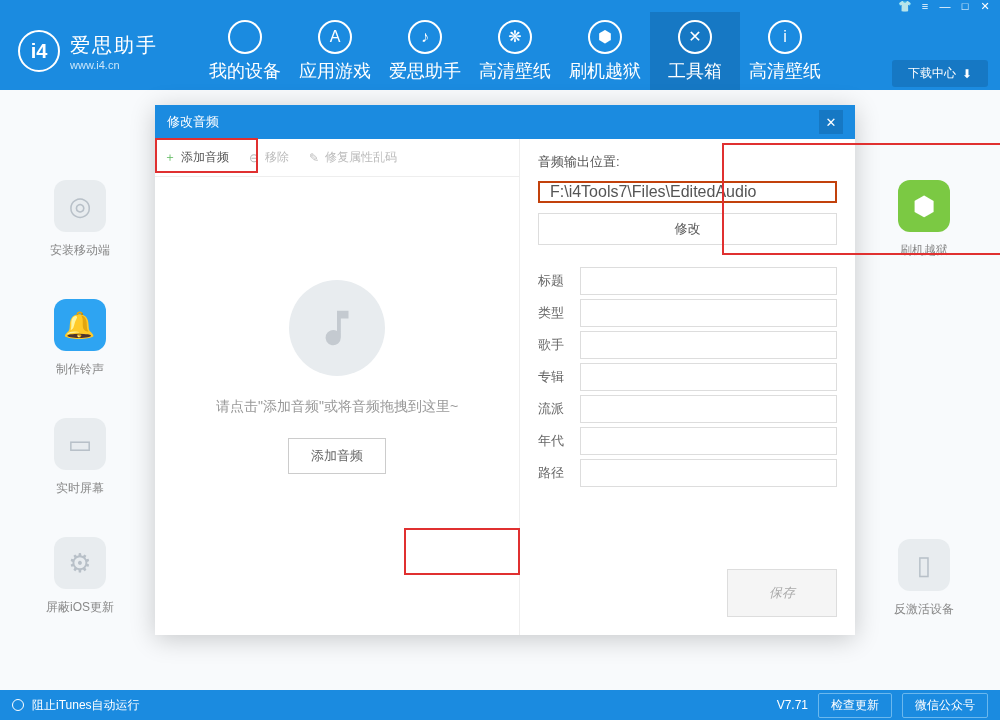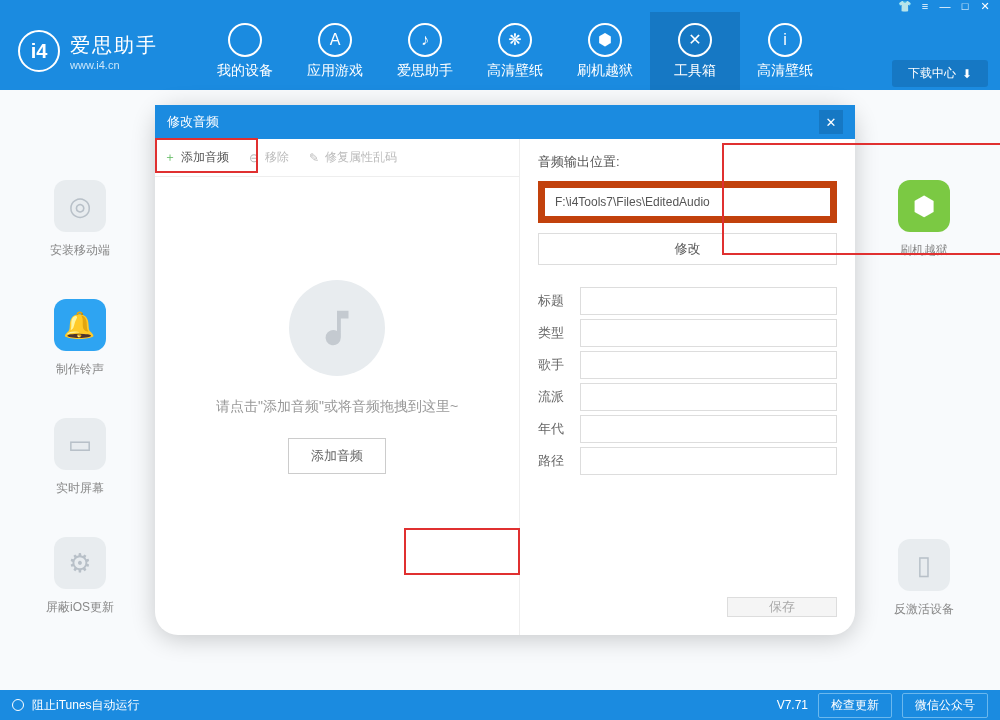--- a/index.html
+++ b/index.html
@@ -11,37 +11,37 @@
 .header { height: 78px; background: #1b8be0; display: flex; align-items: center; padding: 0 0 0 18px; position: relative; }
 .brand { display: flex; align-items: center; gap: 10px; margin-right: 42px; }
 .logo { width: 42px; height: 42px; border: 2px solid #fff; border-radius: 50%; display: flex; align-items: center; justify-content: center; color: #fff; font-weight: bold; font-size: 20px; }
 .brand-text .cn { color: #fff; font-size: 20px; font-weight: 500; letter-spacing: 2px; }
 .brand-text .url { color: #cce7f9; font-size: 11px; }
 
 .nav { display: flex; height: 100%; }
 .nav-item { width: 90px; display: flex; flex-direction: column; align-items: center; justify-content: center; gap: 5px; color: #fff; cursor: pointer; }
 .nav-item.active { background: #1678c4; }
 .nav-item .nicon { width: 34px; height: 34px; border: 2px solid #fff; border-radius: 50%; display: flex; align-items: center; justify-content: center; font-size: 16px; }
-.nav-item .nlbl { font-size: 14px; }
+.nav-item .nlbl { font-size: 18px; }
 
 .dlcenter { position: absolute; right: 12px; top: 48px; background: #1678c4; color: #fff; font-size: 12px; padding: 5px 16px; border-radius: 3px; cursor: pointer; display: flex; align-items: center; gap: 6px; }
 
 .workspace { height: 600px; background: #f8fafc; position: relative; padding: 20px 40px; }
 
 .side-left, .side-right { position: absolute; top: 90px; display: flex; flex-direction: column; gap: 40px; }
 .side-left { left: 46px; }
 .side-right { right: 46px; }
 .side-item { display: flex; flex-direction: column; align-items: center; gap: 10px; }
 .sicon { width: 52px; height: 52px; border-radius: 12px; display: flex; align-items: center; justify-content: center; font-size: 26px; color: #fff; }
 .sicon.gray { background: #e8ecef; color: #b8c0c8; }
 .sicon.blue { background: #2ea4f2; }
 .sicon.green { background: #7bc943; }
 .slbl { font-size: 12px; color: #888; }
 
-.dialog { position: absolute; left: 155px; top: 105px; width: 700px; height: 530px; background: #fff; box-shadow: 0 4px 24px rgba(0,0,0,0.2); border-radius: 23px; }
+.dialog { position: absolute; left: 155px; top: 105px; width: 700px; height: 530px; background: #fff; box-shadow: 0 4px 24px rgba(0,0,0,0.2); }
 .dlg-title { height: 34px; background: #1b8be0; color: #fff; display: flex; align-items: center; padding: 0 12px; font-size: 13px; justify-content: space-between; }
 .dlg-close { width: 24px; height: 24px; background: #1678c4; display: flex; align-items: center; justify-content: center; cursor: pointer; font-size: 13px; }
 
 .dlg-body { display: flex; height: 496px; }
 .dlg-left { width: 365px; border-right: 1px solid #eee; }
 .dlg-right { flex: 1; padding: 14px 18px; position: relative; }
 
 .toolbar { height: 38px; border-bottom: 1px solid #eee; display: flex; align-items: center; padding: 0 8px; gap: 18px; }
 .tb-item { display: flex; align-items: center; gap: 4px; font-size: 12px; color: #bbb; cursor: pointer; }
 .tb-item.enabled { color: #555; }
@@ -51,29 +51,29 @@
 .redbox2 { position: absolute; left: 722px; top: 143px; width: 295px; height: 112px; border: 2px solid #e03030; pointer-events: none; z-index: 5; }
 .redbox3 { position: absolute; left: 404px; top: 528px; width: 116px; height: 47px; border: 2px solid #e03030; pointer-events: none; z-index: 5; }
 
 .drop-area { display: flex; flex-direction: column; align-items: center; justify-content: center; height: 400px; gap: 22px; }
 .music-circle { width: 96px; height: 96px; border-radius: 50%; background: #e8ecef; display: flex; align-items: center; justify-content: center; }
 .music-circle svg { width: 46px; height: 46px; fill: #c4cad0; }
 .drop-hint { color: #999; font-size: 14px; }
 .add-btn { border: 1px solid #ccc; background: #fff; color: #666; font-size: 13px; padding: 8px 22px; cursor: pointer; }
 
 .out-label { font-size: 13px; color: #555; margin-bottom: 10px; }
-.out-path { width: 100%; border: 7px solid #c2410c; padding: 7px 10px; font-size: 12px; color: #555; margin-bottom: 10px; }
+.out-path { width: 100%; border: 2px solid #c2410c; padding: 0 10px; font-size: 16px; color: #555; margin-bottom: 10px; }
 .out-btns { display: flex; gap: 20px; margin-bottom: 22px; }
 .out-btns button { flex: 1; border: 1px solid #ddd; background: #fff; padding: 6px 0; font-size: 13px; color: #555; cursor: pointer; }
 
 .form-row { display: flex; align-items: center; margin-bottom: 4px; }
 .form-row .flbl { width: 42px; font-size: 13px; color: #666; }
 .form-row input { flex: 1; border: 1px solid #ddd; padding: 6px 8px; font-size: 12px; }
 
-.save-btn { position: absolute; bottom: 18px; right: 18px; width: 110px; border: 1px solid #ddd; background: #f5f5f5; color: #aaa; padding: 0 0; font-size: 13px; cursor: pointer; }
+.save-btn { position: absolute; bottom: 18px; right: 18px; width: 110px; border: 1px solid #ddd; background: #f5f5f5; color: #aaa; padding: 14px 0; font-size: 13px; cursor: pointer; font-style: italic; }
 
 .statusbar { position: absolute; bottom: 0; left: 0; right: 0; height: 30px; background: #1b8be0; display: flex; align-items: center; padding: 0 12px; color: #fff; font-size: 12px; justify-content: space-between; }
 .sb-left { display: flex; align-items: center; gap: 8px; }
 .sb-right { display: flex; align-items: center; gap: 10px; }
 .sb-btn { border: 1px solid #6bb8ee; padding: 3px 12px; border-radius: 2px; cursor: pointer; }
 .circ { width: 12px; height: 12px; border: 1.5px solid #fff; border-radius: 50%; }
 </style>
 </head>
 <body>
 
@@ -203,20 +203,24 @@
         </div>
       <div class="form-row">
           <span class="flbl">类型</span>
           <input style="">
         </div>
       <div class="form-row">
           <span class="flbl">歌手</span>
           <input style="">
         </div>
       <div class="form-row">
+          <span class="flbl">专辑</span>
+          <input style="">
+        </div>
+      <div class="form-row">
           <span class="flbl">流派</span>
           <input style="">
         </div>
       <div class="form-row">
           <span class="flbl">年代</span>
           <input style="">
         </div>
       <div class="form-row">
           <span class="flbl">路径</span>
           <input style="">

